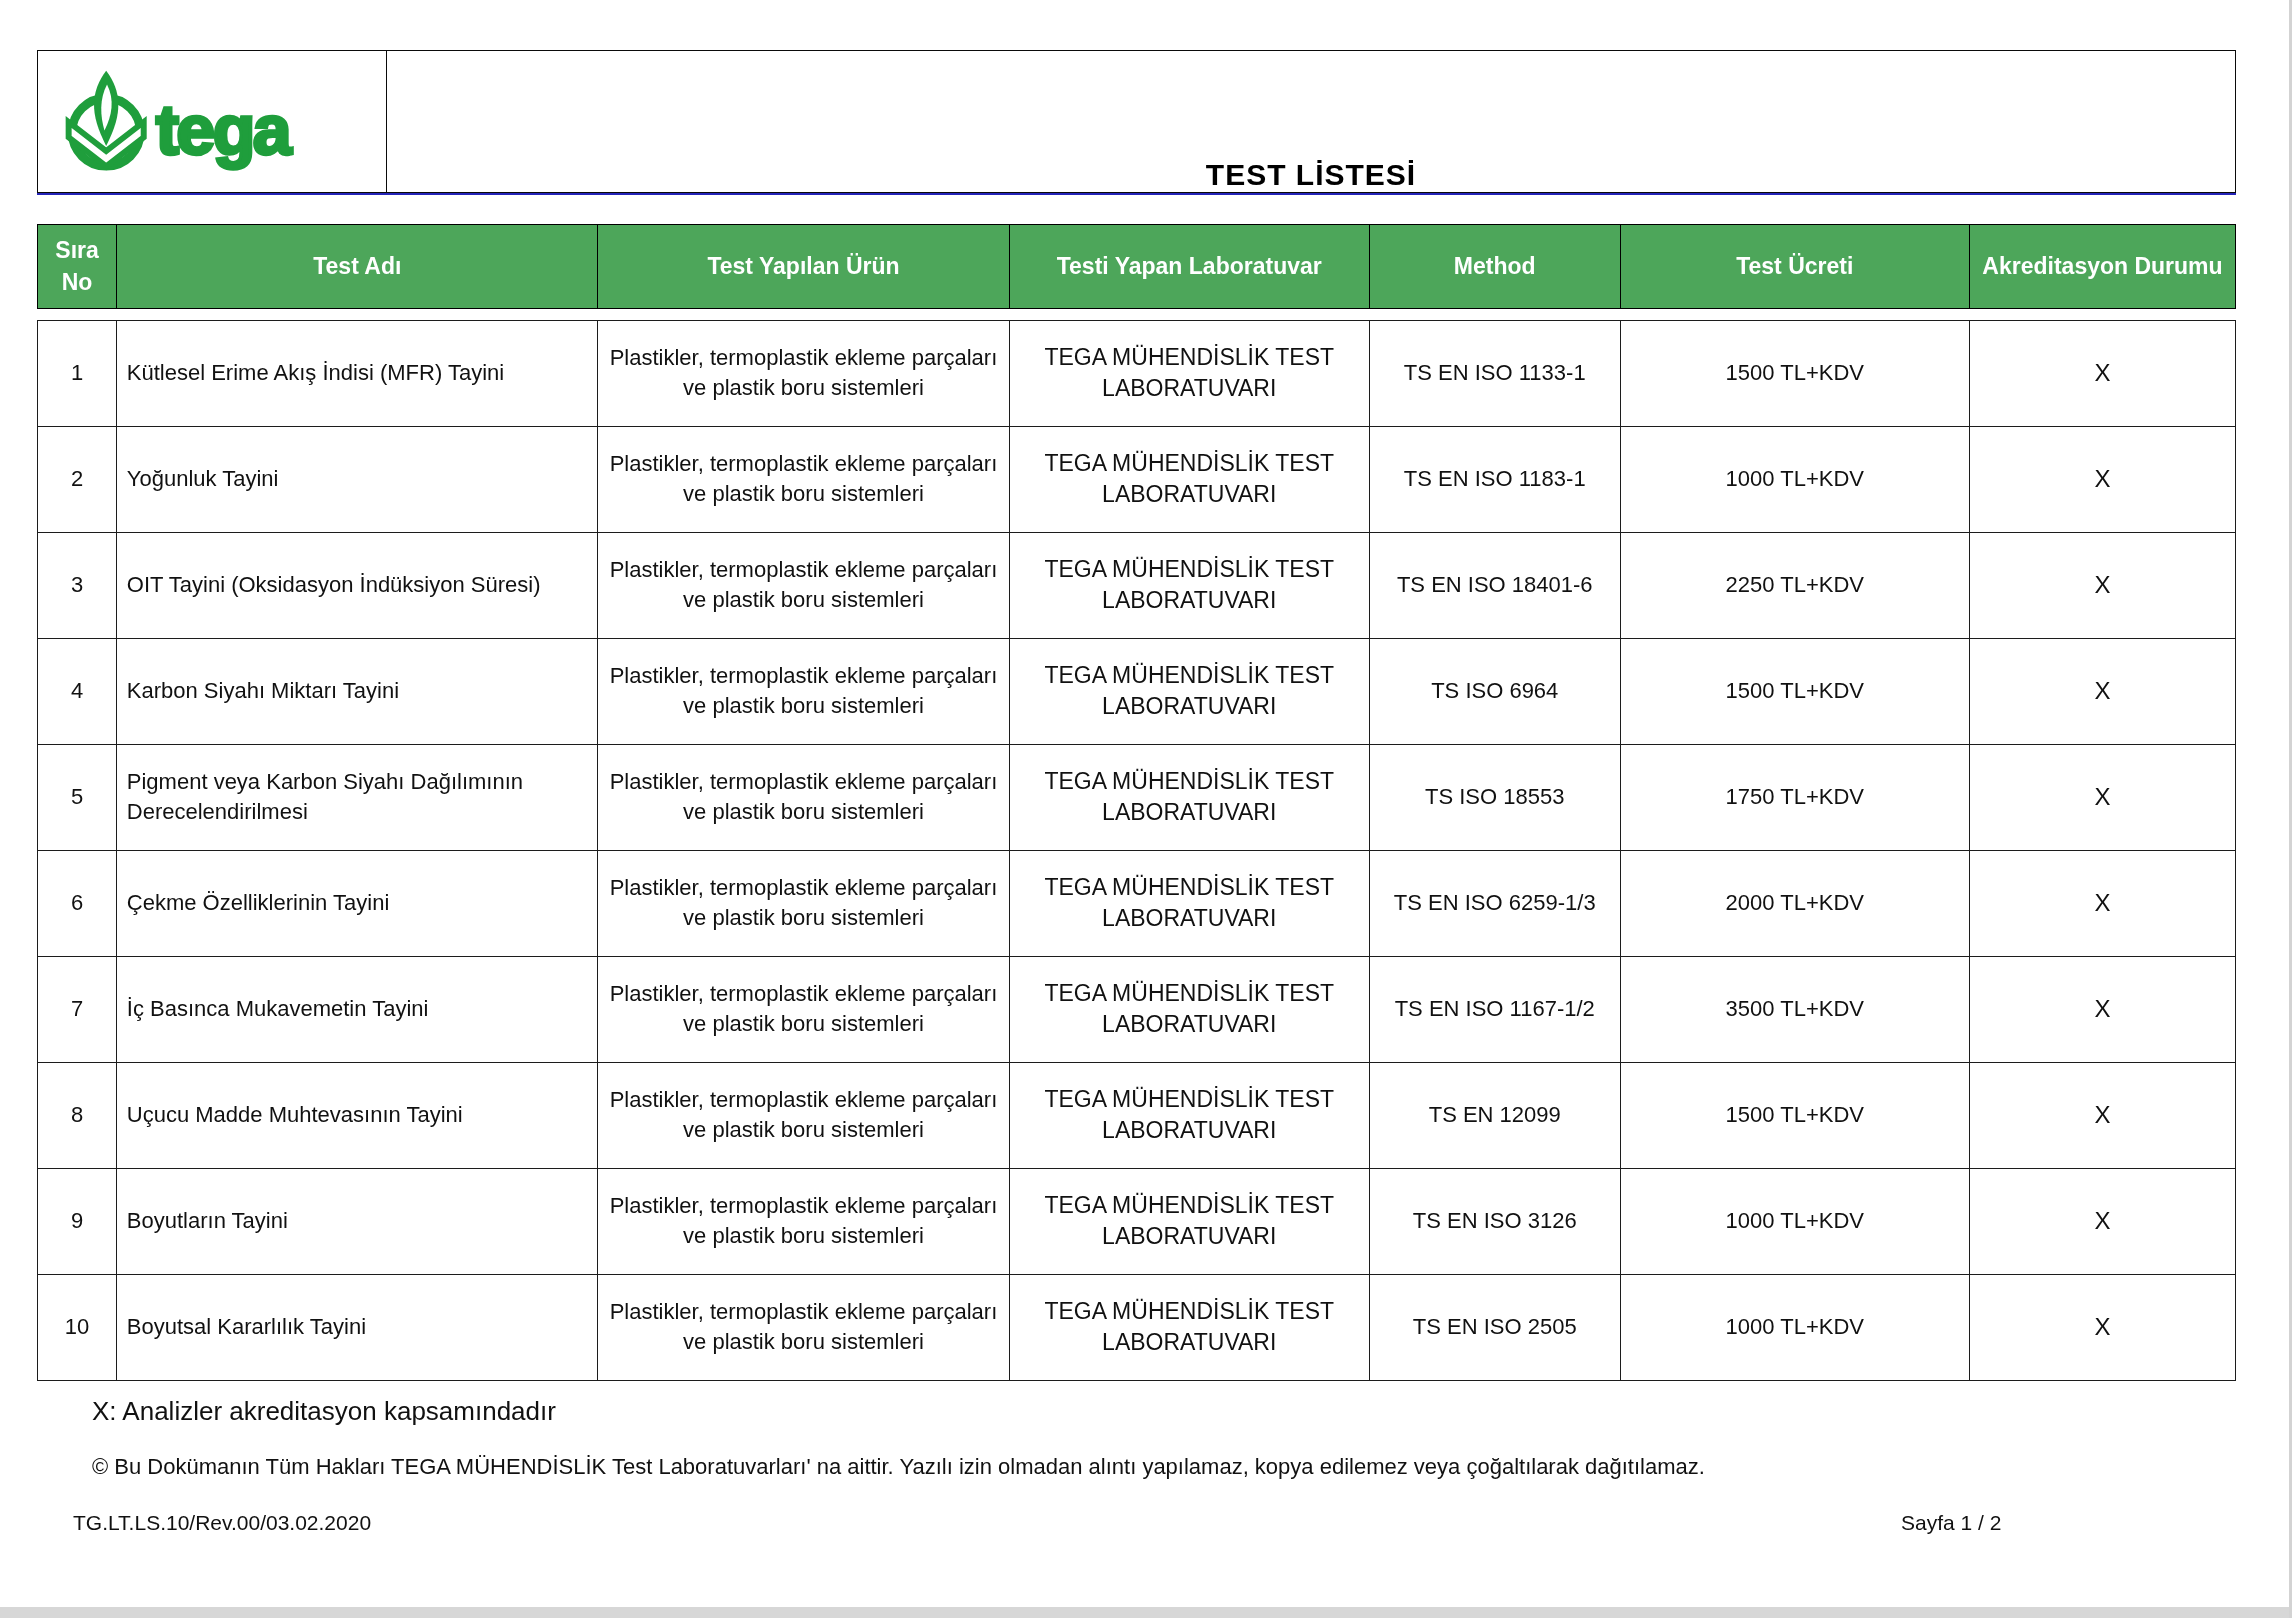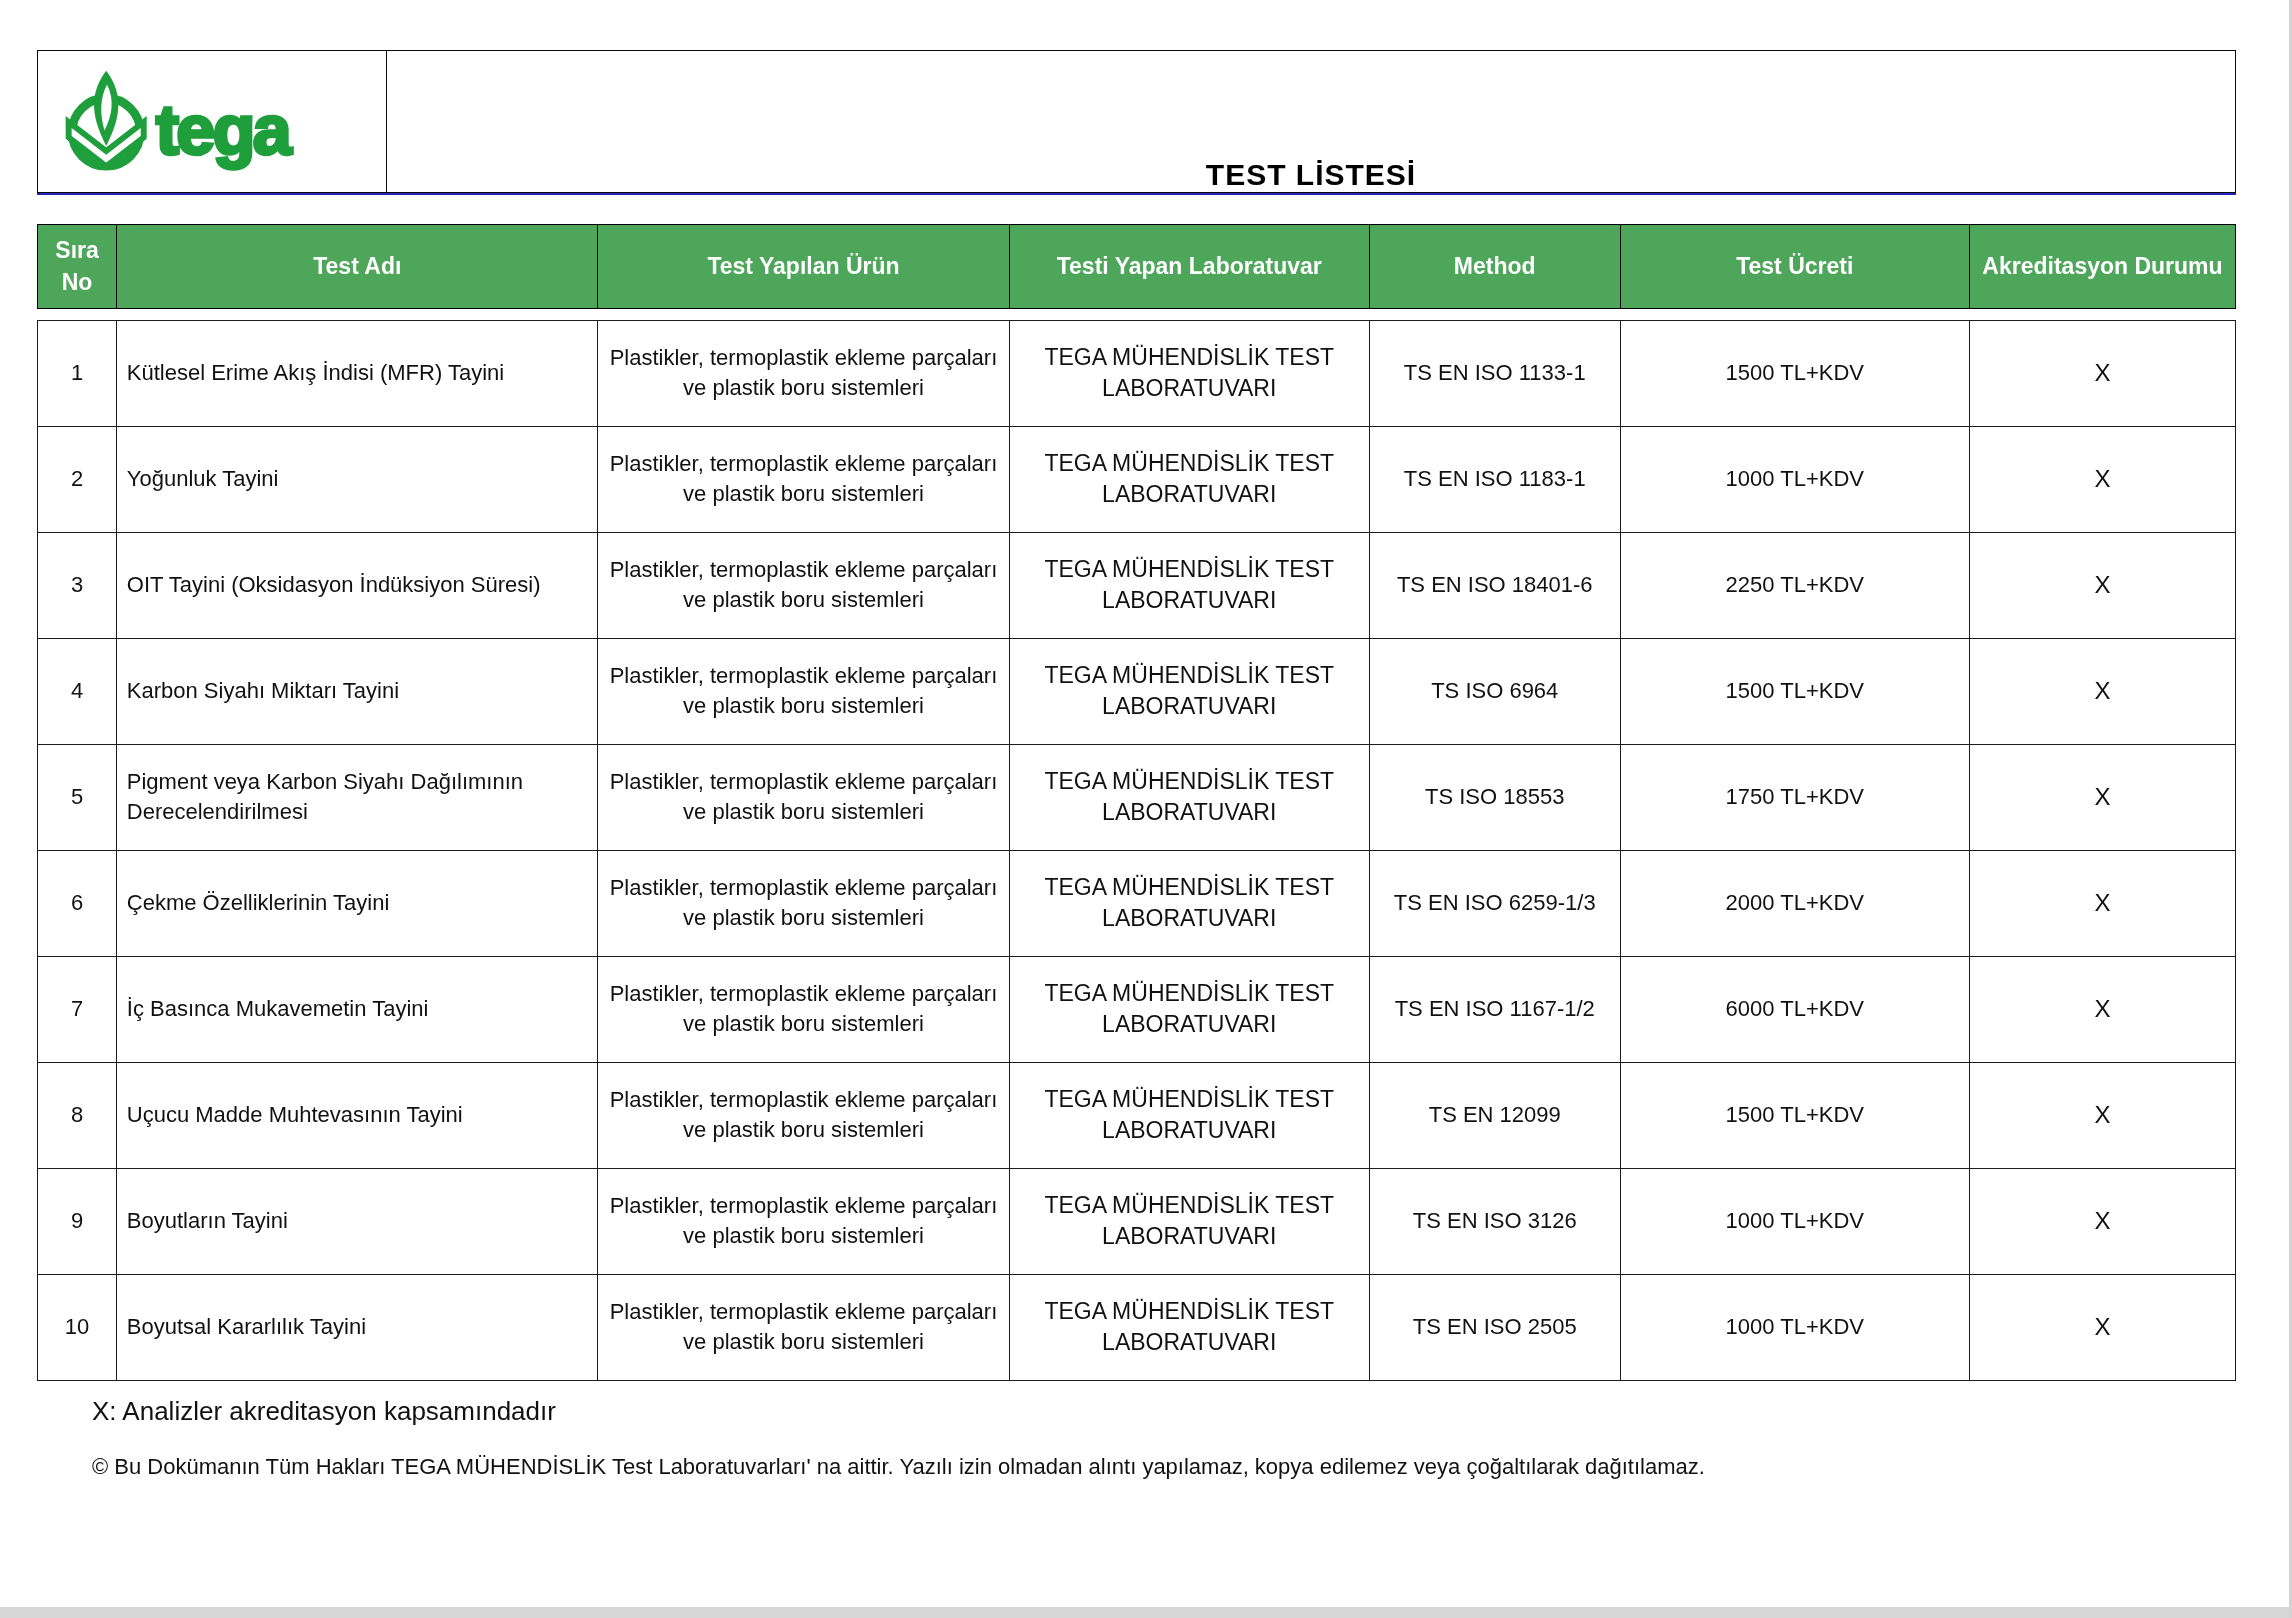--- a/index.html
+++ b/index.html
@@ -190,21 +190,21 @@
           <td class="cell-method">TS EN ISO 6259-1/3</td>
           <td class="cell-ucret">2000 TL+KDV</td>
           <td class="cell-akreditasyon">X</td>
         </tr>
         <tr>
           <td class="cell-no">7</td>
           <td class="cell-test_adi">İç Basınca Mukavemetin Tayini</td>
           <td class="cell-urun">Plastikler, termoplastik ekleme parçaları ve plastik boru sistemleri</td>
           <td class="cell-lab">TEGA MÜHENDİSLİK TEST LABORATUVARI</td>
           <td class="cell-method">TS EN ISO 1167-1/2</td>
-          <td class="cell-ucret">6000 TL+KDV</td>
+          <td class="cell-ucret">3500 TL+KDV</td>
           <td class="cell-akreditasyon">X</td>
         </tr>
         <tr>
           <td class="cell-no">8</td>
           <td class="cell-test_adi">Uçucu Madde Muhtevasının Tayini</td>
           <td class="cell-urun">Plastikler, termoplastik ekleme parçaları ve plastik boru sistemleri</td>
           <td class="cell-lab">TEGA MÜHENDİSLİK TEST LABORATUVARI</td>
           <td class="cell-method">TS EN 12099</td>
           <td class="cell-ucret">1500 TL+KDV</td>
           <td class="cell-akreditasyon">X</td>
@@ -225,18 +225,22 @@
           <td class="cell-lab">TEGA MÜHENDİSLİK TEST LABORATUVARI</td>
           <td class="cell-method">TS EN ISO 2505</td>
           <td class="cell-ucret">1000 TL+KDV</td>
           <td class="cell-akreditasyon">X</td>
         </tr>
       </tbody>
   </table>
 
   <div class="note">X: Analizler akreditasyon kapsamındadır</div>
   <div class="copyright">© Bu Dokümanın Tüm Hakları TEGA MÜHENDİSLİK Test Laboratuvarları' na aittir. Yazılı izin olmadan alıntı yapılamaz, kopya edilemez veya çoğaltılarak dağıtılamaz.</div>
+  <div class="docline">
+    <span>TG.LT.LS.10/Rev.00/03.02.2020</span>
+    <span class="page-num">Sayfa 1 / 2</span>
+  </div>
 
 </div>
 
 <div class="bottom-bar"></div>
 <div class="right-edge"></div>
 
 
 </body></html>

